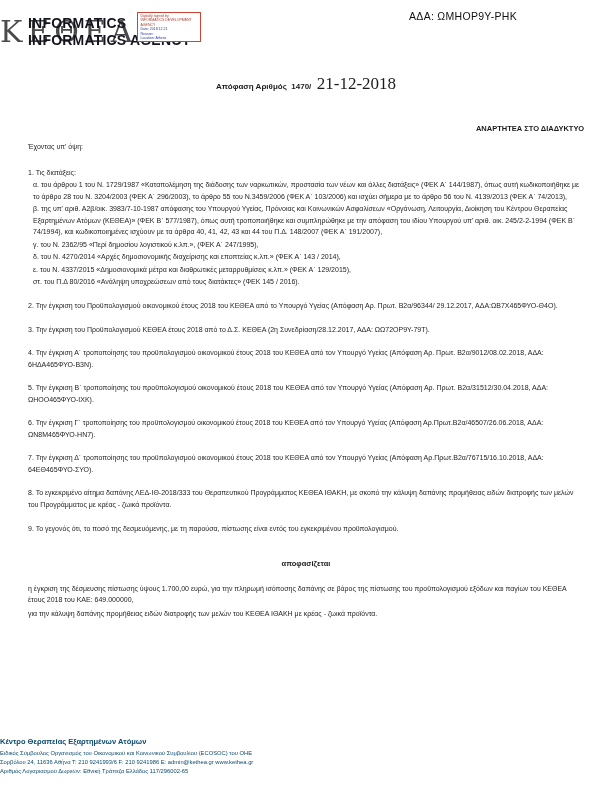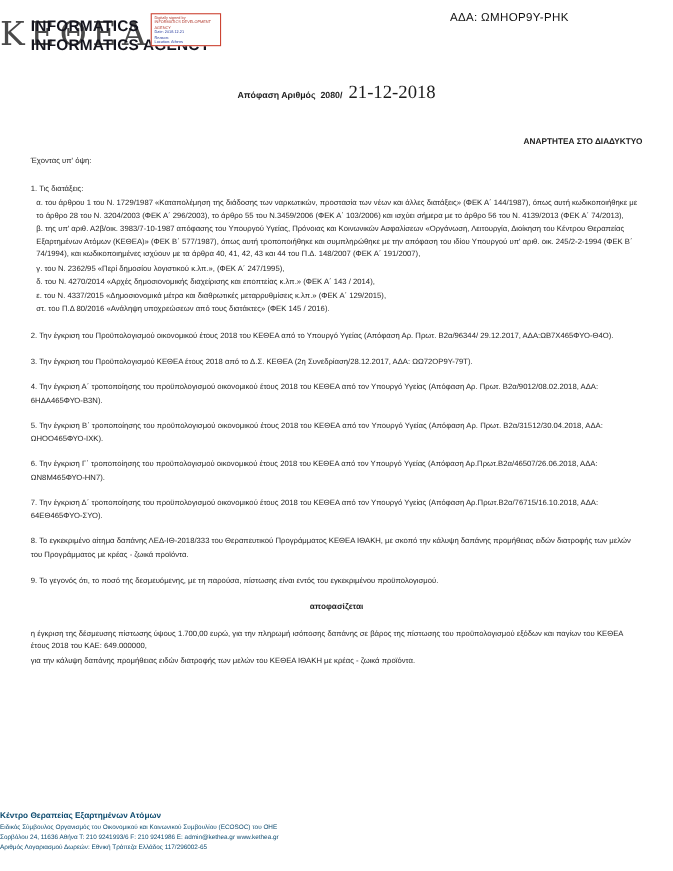--- a/index.html
+++ b/index.html
@@ -24,21 +24,21 @@
   .decision-label{font-size:8px;font-weight:bold;}
   .decision-date{font-family:Liberation Serif, serif;font-size:17px;margin-left:1px;}
   .doc-title{position:absolute;top:93px;width:100%;text-align:center;font-size:11.5px;font-weight:bold;letter-spacing:.4px;}
   .anartitea{position:absolute;top:124px;right:28px;font-size:7.5px;font-weight:bold;margin-left:24px;}
   .content{position:absolute;top:141px;left:28px;right:28px;font-size:7px;line-height:1.65;text-align:left;}
   .intro{margin-bottom:14px;}
   .heading1{margin-bottom:1px;}
   .subgroup{margin-left:5px;margin-bottom:12px;}
   .sub{margin-bottom:1px;}
   .para{margin-bottom:12px;}
-  .decision-word{text-align:center;font-weight:bold;font-size:7.5px;margin:12px 0 12px;}
+  .decision-word{text-align:center;font-weight:bold;font-size:7.5px;margin:24px 0 12px;}
   .closing{margin-bottom:2px;}
   .footer{position:absolute;left:0;right:0;bottom:16px;text-align:left;color:#0c4a6e;}
   .footer-title{font-size:7.5px;font-weight:bold;margin-bottom:3px;}
   .footer-line{font-size:5.8px;line-height:1.55;}
 </style>
 </head>
 <body>
 
 <div class="page">
 
@@ -56,21 +56,21 @@
         <div>INFORMATICS DEVELOPMENT AGENCY</div>
         <div class="blue">Date: 2018.12.21</div>
         <div class="blue">Reason:</div>
         <div class="blue">Location: Athens</div>
       </div>
     </div>
   </div>
 
   <div class="decision-line">
     <span class="decision-label">Απόφαση Αριθμός</span>
-    <span class="decision-label">2080/</span>
+    <span class="decision-label">1470/</span>
     <span class="decision-date">21-12-2018</span>
   </div>
 
 
   <div class="anartitea">ΑΝΑΡΤΗΤΕΑ ΣΤΟ ΔΙΑΔΥΚΤΥΟ</div>
 
   <div class="content">
     <div class="intro">Έχοντας υπ' όψη:</div>
 
     <div class="heading1">1. Τις διατάξεις:</div>

